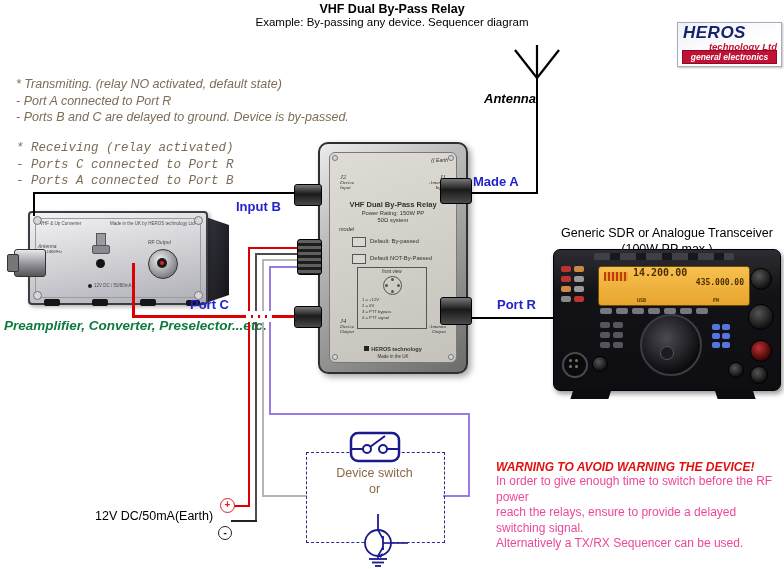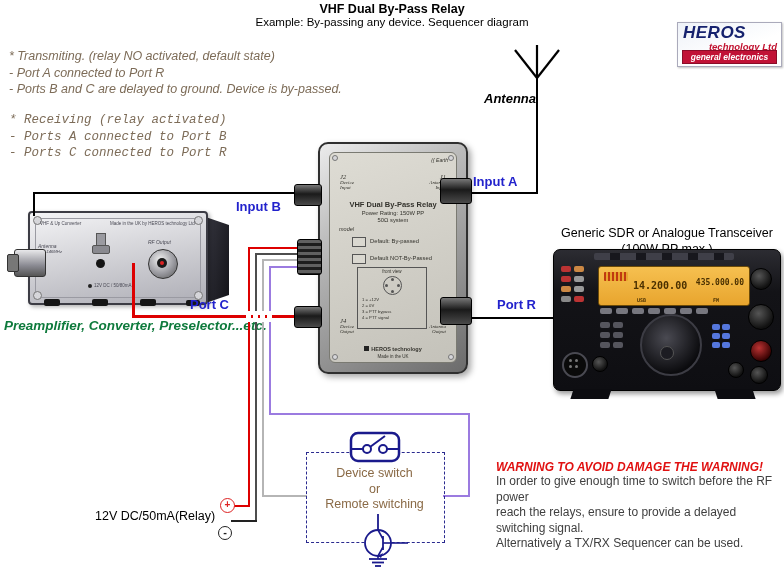--- a/index.html
+++ b/index.html
@@ -1,22 +1,22 @@
 <!DOCTYPE html>
 <html><head>
 <meta charset="utf-8">
 <style>
   html,body{margin:0;padding:0;background:#fff;}
   .canvas{position:relative;width:784px;height:569px;background:#fff;overflow:hidden;
           font-family:"Liberation Sans",sans-serif;color:#000;}
   .abs{position:absolute;}
   .wire{position:absolute;background:#000;}
   .lbl-port{position:absolute;color:#2222cc;font-weight:bold;font-size:13px;}
-  .notes{position:absolute;left:9px;color:#7d6c58;font-style:italic;font-size:12.5px;line-height:16.5px;white-space:nowrap;}
-  .warn-line{font-size:12px;line-height:15.5px;color:#404040;}
+  .notes{position:absolute;left:16px;color:#7d6c58;font-style:italic;font-size:12.5px;line-height:16.5px;white-space:nowrap;margin-top:28px;}
+  .warn-line{font-size:12px;line-height:15.5px;color:#ec4899;}
   
   .logo{position:absolute;left:677px;top:22px;width:103px;height:43px;background:linear-gradient(160deg,#eef2f8,#ffffff 60%);
         border:1px solid #aab;box-shadow:1px 1px 2px rgba(0,0,0,.25);}
   .logo-brand{position:absolute;left:5px;top:0px;color:#16226e;font-weight:bold;font-style:italic;font-size:17px;letter-spacing:.5px;}
   .logo-sub{position:absolute;right:4px;top:18px;color:#c11230;font-weight:bold;font-style:italic;font-size:9.5px;}
   .logo-banner{position:absolute;left:4px;right:4px;bottom:2px;height:12px;background:#c11236;border:1px solid #8a0c28;
         color:#fff;font-weight:bold;font-style:italic;font-size:8.5px;text-align:center;line-height:12px;}
   
   .preamp{position:absolute;left:28px;top:211px;width:176px;height:90px;border:2px solid #3c3c44;border-radius:4px;
         background:linear-gradient(170deg,#f4f4f6,#cdcdd2 55%,#aeaeb6);box-shadow:2px 2px 4px rgba(0,0,0,.3);}
@@ -68,33 +68,33 @@
     <div class="logo-banner">general electronics</div>
   </div>
 
   <div class="notes" style="top:48px;">
     <div>* Transmiting. (relay NO activated, default state)</div>
     <div>- Port A connected to Port R</div>
     <div>- Ports B and C are delayed to ground. Device is by-passed.</div>
   </div>
   <div class="notes" style="top:112px;font-family:Liberation Mono, monospace;">
     <div>* Receiving (relay activated)</div>
+    <div>- Ports C connected to Port R</div>
     <div>- Ports A connected to Port B</div>
-    <div>- Ports C connected to Port R</div>
   </div>
 
   <div class="abs" style="left:4px;top:318px;font-size:13.5px;font-weight:bold;font-style:italic;color:#0e7a3c;">Preamplifier, Converter, Preselector...etc.</div>
 
   <div class="abs" style="left:543px;top:226px;width:248px;text-align:center;font-size:12.5px;">Generic SDR or Analogue Transceiver</div>
   <div class="abs" style="left:543px;top:242px;width:248px;text-align:center;font-size:12.5px;">(100W PP max.)</div>
 
   <div class="abs" style="left:484px;top:91px;font-size:13px;font-weight:bold;font-style:italic;">Antenna</div>
 
   <div class="abs" style="left:496px;top:460px;width:286px;">
-    <div style="font-size:12px;font-weight:bold;font-style:italic;color:#e01111;">WARNING TO AVOID DAMAGE THE WARNING!</div>
+    <div style="font-size:12px;font-weight:bold;font-style:italic;color:#e01111;">WARNING TO AVOID WARNING THE DEVICE!</div>
     <div class="warn-line">In order to give enough time to switch before the RF power</div>
     <div class="warn-line">reach the relays, ensure to provide a delayed switching signal.</div>
     <div class="warn-line">Alternatively a TX/RX Sequencer can be used.</div>
   </div>
 
   <div class="side-wedge"></div>
   <div class="preamp">
     <div class="preamp-inner"></div>
     <div class="screw" style="left:3px;top:3px;"></div>
     <div class="screw" style="right:3px;top:3px;"></div>
@@ -219,28 +219,28 @@
   </div>
 
   <div class="conn" style="left:294px;top:184px;width:26px;height:20px;"></div>
   <div class="conn-knurl" style="left:297px;top:239px;width:23px;height:34px;"></div>
   <div class="conn" style="left:294px;top:306px;width:26px;height:20px;"></div>
   <div class="conn" style="left:440px;top:178px;width:30px;height:24px;"></div>
   <div class="conn" style="left:440px;top:297px;width:30px;height:26px;"></div>
 
   <div class="lbl-port" style="left:236px;top:199px;">Input B</div>
   <div class="lbl-port" style="left:190px;top:297px;">Port C</div>
-  <div class="lbl-port" style="left:473px;top:174px;">Input A</div>
+  <div class="lbl-port" style="left:473px;top:174px;">Made A</div>
   <div class="lbl-port" style="left:497px;top:297px;">Port R</div>
 
   <div class="rig">
     <div class="rig-vents"></div>
     <div class="rig-display">
       <div class="rig-meter"></div>
-      <div class="rig-freq" style="left:34px;top:13px;font-size:10px;">14.200.00</div>
+      <div class="rig-freq" style="left:34px;top:0;font-size:10px;">14.200.00</div>
       <div class="rig-freq" style="right:5px;top:11px;font-size:8px;">435.000.00</div>
       <div class="rig-freq" style="left:38px;bottom:2px;font-size:5px;">USB</div>
       <div class="rig-freq" style="right:30px;bottom:2px;font-size:5px;">FM</div>
     </div>
 
     <div class="btn" style="left:7px;top:16px;width:10px;height:6px;background:#b33;"></div>
     <div class="btn" style="left:20px;top:16px;width:10px;height:6px;background:#c84;"></div>
     <div class="btn" style="left:7px;top:26px;width:10px;height:6px;background:#b33;"></div>
     <div class="btn" style="left:20px;top:26px;width:10px;height:6px;background:#999;"></div>
     <div class="btn" style="left:7px;top:36px;width:10px;height:6px;background:#c84;"></div>
@@ -293,32 +293,31 @@
   <svg class="abs" style="left:346px;top:428px;" width="58" height="40" viewBox="0 0 58 40">
     <rect x="5" y="5" width="48" height="28" rx="7" fill="#ffffff" stroke="#1a1a8c" stroke-width="2.5"></rect>
     <line x1="5" y1="21" x2="17" y2="21" stroke="#1a1a8c" stroke-width="2"></line>
     <line x1="41" y1="21" x2="53" y2="21" stroke="#1a1a8c" stroke-width="2"></line>
     <circle cx="21" cy="21" r="4" fill="#fff" stroke="#1a1a8c" stroke-width="2"></circle>
     <circle cx="37" cy="21" r="4" fill="#fff" stroke="#1a1a8c" stroke-width="2"></circle>
     <line x1="24" y1="19" x2="39" y2="8" stroke="#1a1a8c" stroke-width="2"></line>
   </svg>
   <div class="swtxt" style="top:466px;">Device switch</div>
   <div class="swtxt" style="top:482px;">or</div>
-  <div class="swtxt" style="top:497px;">Remote switching</div>
   <svg class="abs" style="left:355px;top:514px;" width="60" height="53" viewBox="0 0 60 53">
     <line x1="23" y1="0" x2="23" y2="16" stroke="#1a1a8c" stroke-width="1.8"></line>
     <circle cx="23" cy="29" r="13" fill="#ffffff" stroke="#1a1a8c" stroke-width="1.8"></circle>
     <line x1="28" y1="22" x2="28" y2="36" stroke="#1a1a8c" stroke-width="1.8"></line>
     <line x1="23" y1="16" x2="28" y2="25" stroke="#1a1a8c" stroke-width="1.6"></line>
     <line x1="28" y1="33" x2="23" y2="42" stroke="#1a1a8c" stroke-width="1.6"></line>
     <polygon points="23,42 28,39 26,44" fill="#1a1a8c"></polygon>
     <line x1="28" y1="29" x2="53" y2="29" stroke="#1a1a8c" stroke-width="1.6"></line>
     <line x1="23" y1="42" x2="23" y2="45" stroke="#1a1a8c" stroke-width="1.6"></line>
     <line x1="14" y1="45" x2="32" y2="45" stroke="#1a1a8c" stroke-width="1.8"></line>
     <line x1="17" y1="48.5" x2="29" y2="48.5" stroke="#1a1a8c" stroke-width="1.8"></line>
     <line x1="20" y1="52" x2="26" y2="52" stroke="#1a1a8c" stroke-width="1.8"></line>
   </svg>
 
-  <div class="abs" style="left:95px;top:509px;font-size:12.5px;">12V DC/50mA(Relay)</div>
+  <div class="abs" style="left:95px;top:509px;font-size:12.5px;">12V DC/50mA(Earth)</div>
   <div class="psu-circle" style="left:220px;top:498px;width:13px;height:13px;border:1.5px solid #d22;color:#d22;font-size:10px;line-height:12px;">+</div>
   <div class="psu-circle" style="left:218px;top:526px;width:12px;height:12px;border:1.5px solid #222;color:#222;font-size:11px;line-height:10px;">-</div>
 
 </div>
 
 </body></html>

